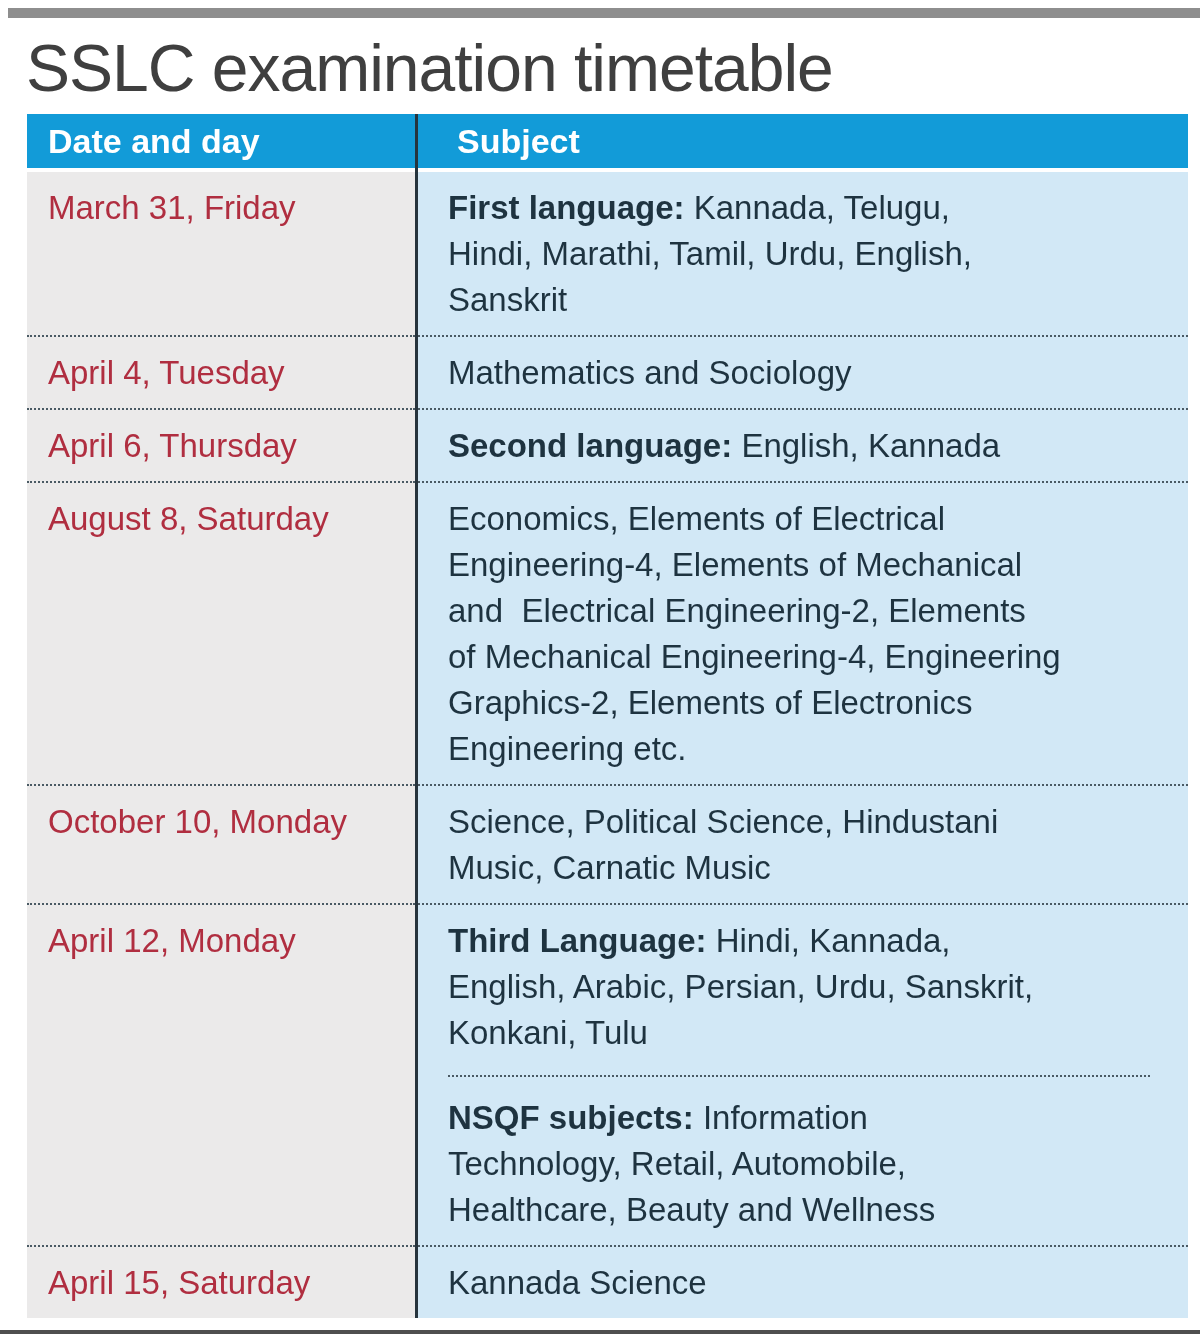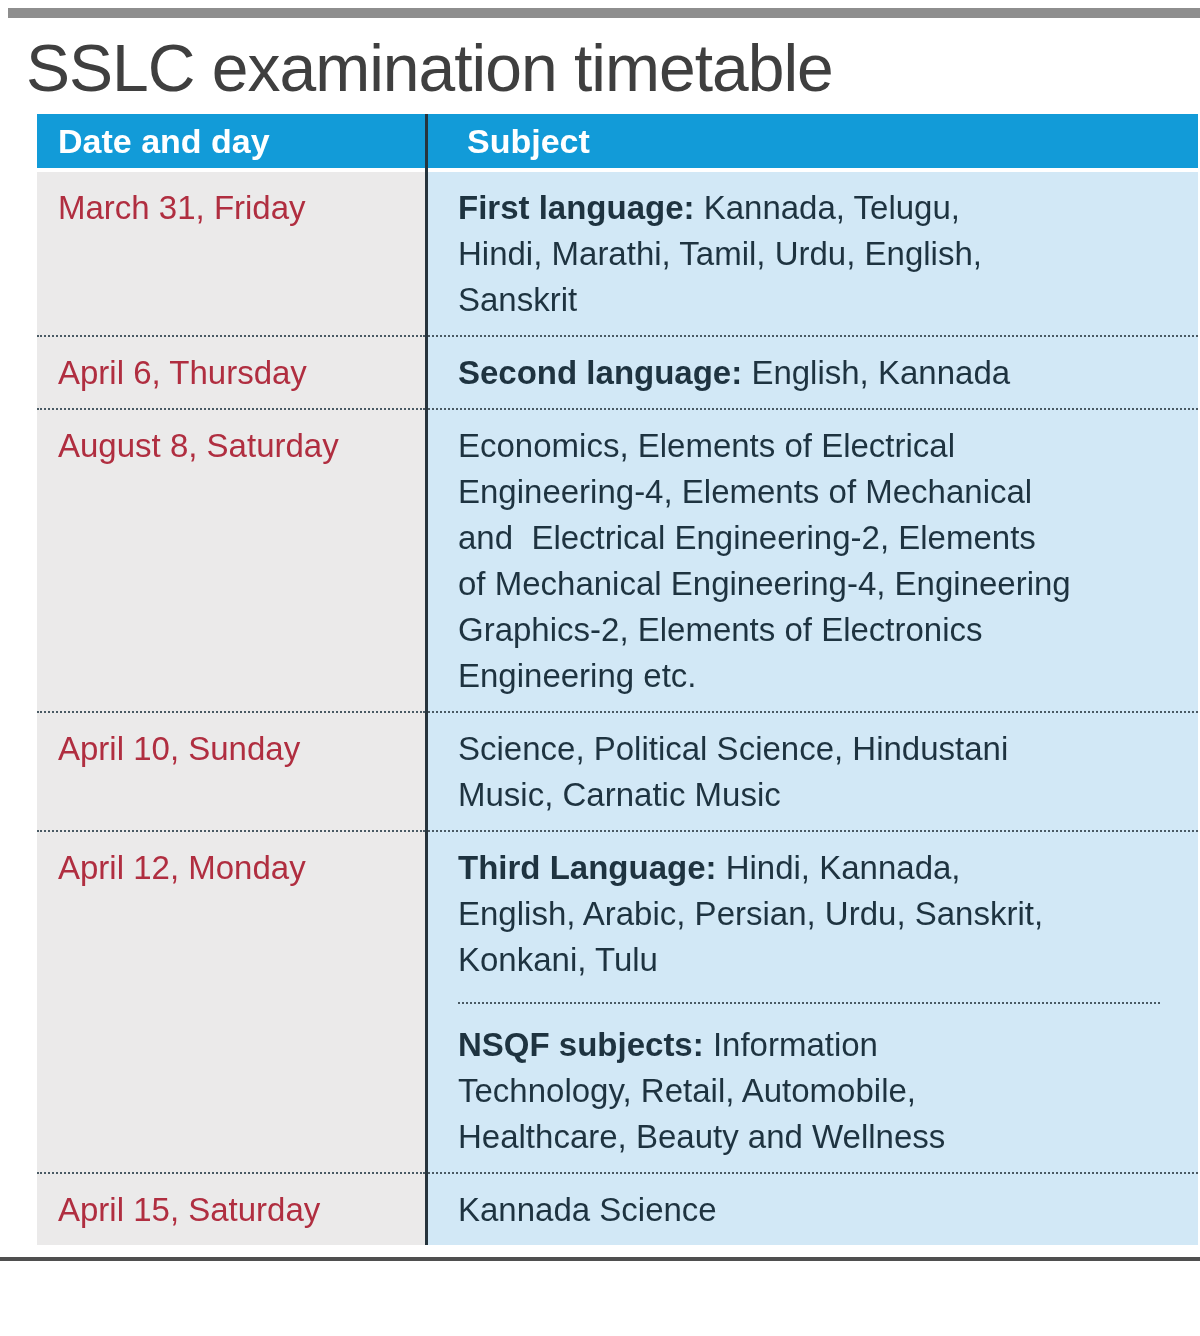--- a/index.html
+++ b/index.html
@@ -19,21 +19,21 @@
   .title {
     margin: 18px 0 14px 26px;
     font-size: 66px;
     line-height: 64px;
     font-weight: 200;
     letter-spacing: -1px;
     color: var(--title-text, #3f3f3f);
   }
   .table {
     position: relative;
-    margin-left: 37px;
+    margin-left: 27px;
     width: 1161px;
   }
   .divider {
     position: absolute;
     left: 388px;
     top: 0;
     bottom: 0;
     width: 3px;
     background: var(--divider, #26343d);
     z-index: 2;
@@ -113,20 +113,28 @@
     <div class="cell cell-date">
       <span class="date">March 31, Friday</span>
     </div>
     <div class="cell cell-subject">
   <p class="subject-block"><b class="subject-label">First language:</b><span> Kannada, Telugu,
 Hindi, Marathi, Tamil, Urdu, English,
 Sanskrit</span></p>
 </div>
   </div>
 
+  <div class="trow">
+    <div class="cell cell-date">
+      <span class="date">April 4, Tuesday</span>
+    </div>
+    <div class="cell cell-subject">
+  <p class="subject-block"><span>Mathematics and Sociology</span></p>
+</div>
+  </div>
 
   <div class="trow">
     <div class="cell cell-date">
       <span class="date">April 6, Thursday</span>
     </div>
     <div class="cell cell-subject">
   <p class="subject-block"><b class="subject-label">Second language:</b><span> English, Kannada</span></p>
 </div>
   </div>
 
@@ -139,21 +147,21 @@
 Engineering-4, Elements of Mechanical
 and  Electrical Engineering-2, Elements
 of Mechanical Engineering-4, Engineering
 Graphics-2, Elements of Electronics
 Engineering etc.</span></p>
 </div>
   </div>
 
   <div class="trow">
     <div class="cell cell-date">
-      <span class="date">April 10, Sunday</span>
+      <span class="date">October 10, Monday</span>
     </div>
     <div class="cell cell-subject">
   <p class="subject-block"><span>Science, Political Science, Hindustani
 Music, Carnatic Music</span></p>
 </div>
   </div>
 
   <div class="trow">
     <div class="cell cell-date">
       <span class="date">April 12, Monday</span>

